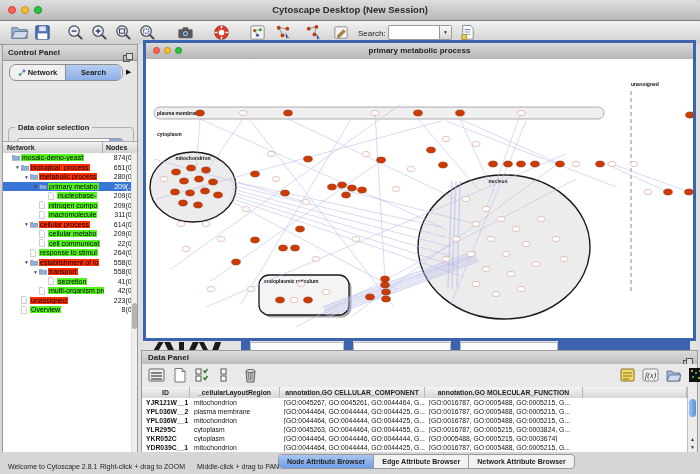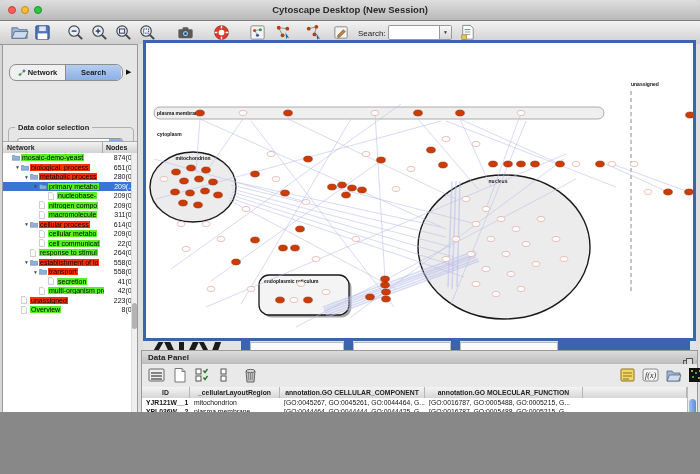--- a/index.html
+++ b/index.html
@@ -1,16 +1,16 @@
 <!DOCTYPE html>
 <html><head>
 <meta charset="utf-8">
 <style>
   html,body{margin:0;padding:0;background:#888;}
-  .app{position:relative;width:700px;height:412px;background:#d6d6d6;font-family:"Liberation Sans",sans-serif;overflow:hidden;box-shadow:0 0 6px rgba(0,0,0,.5);}
+  .app{position:relative;width:700px;height:474px;background:#d6d6d6;font-family:"Liberation Sans",sans-serif;overflow:hidden;box-shadow:0 0 6px rgba(0,0,0,.5);}
   .abs{position:absolute;}
   
   .titlebar{left:0;top:0;width:700px;height:20px;background:linear-gradient(#dedede,#b9b9b9);border-bottom:1px solid #7e7e7e;border-radius:6px 6px 0 0;}
   .title-text{width:100%;text-align:center;top:4px;font-size:9.5px;font-weight:bold;color:#2a2a2a;}
   .light{width:8px;height:8px;border-radius:50%;top:6px;}
   .l-red{left:8px;background:#ff5f57;border:1px solid #c7443d;box-sizing:border-box;}
   .l-yel{left:21px;background:#febc2e;border:1px solid #c08e1e;box-sizing:border-box;}
   .l-grn{left:34px;background:#28c840;border:1px solid #1a9428;box-sizing:border-box;}
   .toolbar{left:0;top:21px;width:700px;height:23px;background:linear-gradient(#f2f2f2,#cfcfcf);border-bottom:1px solid #8f8f8f;}
   .tbicon{top:2px;width:19px;height:19px;}
@@ -177,20 +177,27 @@
           <line x1="7" y1="7" x2="13" y2="7" stroke="#4a7ac0" stroke-width="1"></line>
           <line x1="7" y1="9.5" x2="13" y2="9.5" stroke="#999" stroke-width="1"></line>
           <line x1="7" y1="12" x2="13" y2="12" stroke="#999" stroke-width="1"></line>
           <rect x="4" y="12.5" width="5" height="5" fill="#e8c84a" stroke="#8a7420" stroke-width=".6"></rect>
         </svg></div>
   </div>
 
   <div class="abs desktop"></div>
 
   <div class="abs cpanel">
+    <div class="abs cp-header">
+      <div class="abs cp-header-text">Control Panel</div>
+      <div class="abs float-icon" style="right:4px;top:3px"><svg viewBox="0 0 10 9">
+            <rect x=".5" y="2.5" width="6" height="6" fill="none" stroke="#555"></rect>
+            <rect x="3.5" y=".5" width="6" height="6" fill="#ddd" stroke="#555"></rect>
+          </svg></div>
+    </div>
     <div class="abs" style="left:6px;top:19px;width:112px;height:15px;display:flex;border:1px solid #8d8d8d;border-radius:7px;overflow:hidden;background:#f0f0f0;">
       <div class="seg" style="width:56px;border-right:1px solid #8d8d8d;display:flex;align-items:center;justify-content:center;gap:2px;">
         <svg width="8" height="8" viewBox="0 0 10 10">
             <circle cx="2.5" cy="7" r="1.8" fill="#35b24a"></circle>
             <circle cx="7.5" cy="2.5" r="1.8" fill="#4a7ac0"></circle>
             <line x1="2.5" y1="7" x2="7.5" y2="2.5" stroke="#666" stroke-width=".8"></line>
           </svg>
         <span>Network</span>
       </div>
       <div class="seg" style="width:55px;background:linear-gradient(#b6cdf1,#8cb0e6);"><span>Search</span></div>
@@ -417,20 +424,26 @@
           <span class="tflex"></span>
           <span class="tcount">8(0)</span>
         </div>
       </div>
     <div class="abs tree-scroll">
         <div class="abs tree-thumb"></div>
       </div>
   </div>
 
   <div class="abs netwin">
+    <div class="abs nw-titlebar">
+      <div class="abs nlight" style="left:7px;background:#ff5f57;border:1px solid #c7443d"></div>
+      <div class="abs nlight" style="left:18px;background:#febc2e;border:1px solid #c08e1e"></div>
+      <div class="abs nlight" style="left:29px;background:#28c840;border:1px solid #1a9428"></div>
+      <div class="abs nw-title">primary metabolic process</div>
+    </div>
     <svg class="abs canvas" id="graph" viewBox="0 0 547 279">
         <rect x="8" y="48" width="450" height="12" rx="6" fill="#efefef" stroke="#999" stroke-width="0.8"></rect>
         <text x="11" y="56" font-size="5" font-weight="bold" fill="#111" text-anchor="start" font-family="Liberation Sans, sans-serif">plasma membrane</text>
         <text x="11" y="77" font-size="5" font-weight="bold" fill="#111" text-anchor="start" font-family="Liberation Sans, sans-serif">cytoplasm</text>
         <ellipse cx="47" cy="128" rx="43" ry="35" fill="#ececec" stroke="#1a1a1a" stroke-width="1.4"></ellipse>
         <text x="47" y="101" font-size="5" font-weight="bold" fill="#111" text-anchor="middle" font-family="Liberation Sans, sans-serif">mitochondrion</text>
         <ellipse cx="358" cy="188" rx="86" ry="72" fill="#ececec" stroke="#1a1a1a" stroke-width="1.4"></ellipse>
         <text x="352" y="124" font-size="5" font-weight="bold" fill="#111" text-anchor="middle" font-family="Liberation Sans, sans-serif">nucleus</text>
         <rect x="115.5" y="218.5" width="90" height="40" rx="10" fill="rgba(0,0,0,.35)"></rect>
         <rect x="113" y="216" width="90" height="40" rx="10" fill="#f4f4f4" stroke="#1a1a1a" stroke-width="1.3"></rect>

